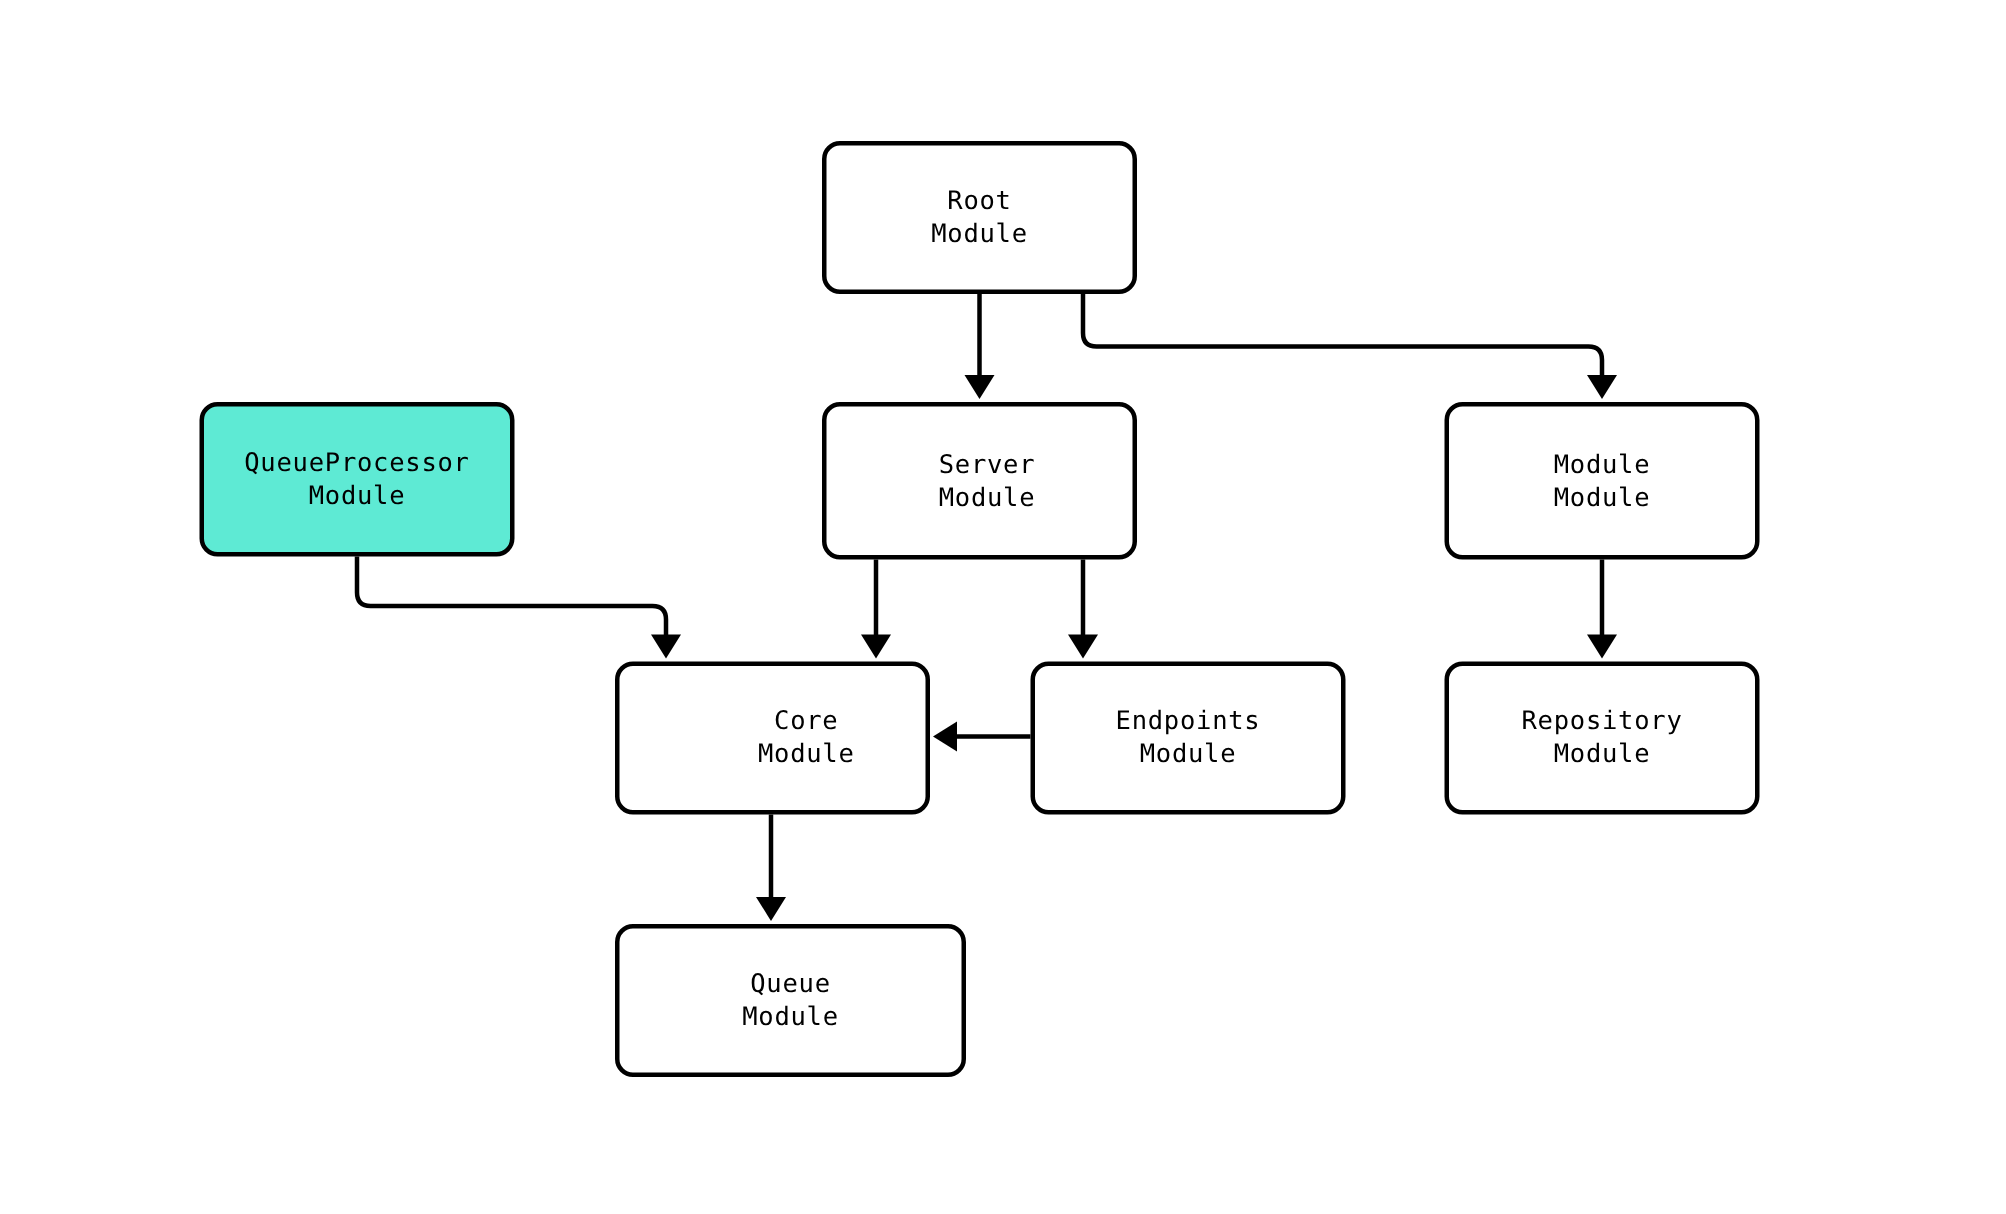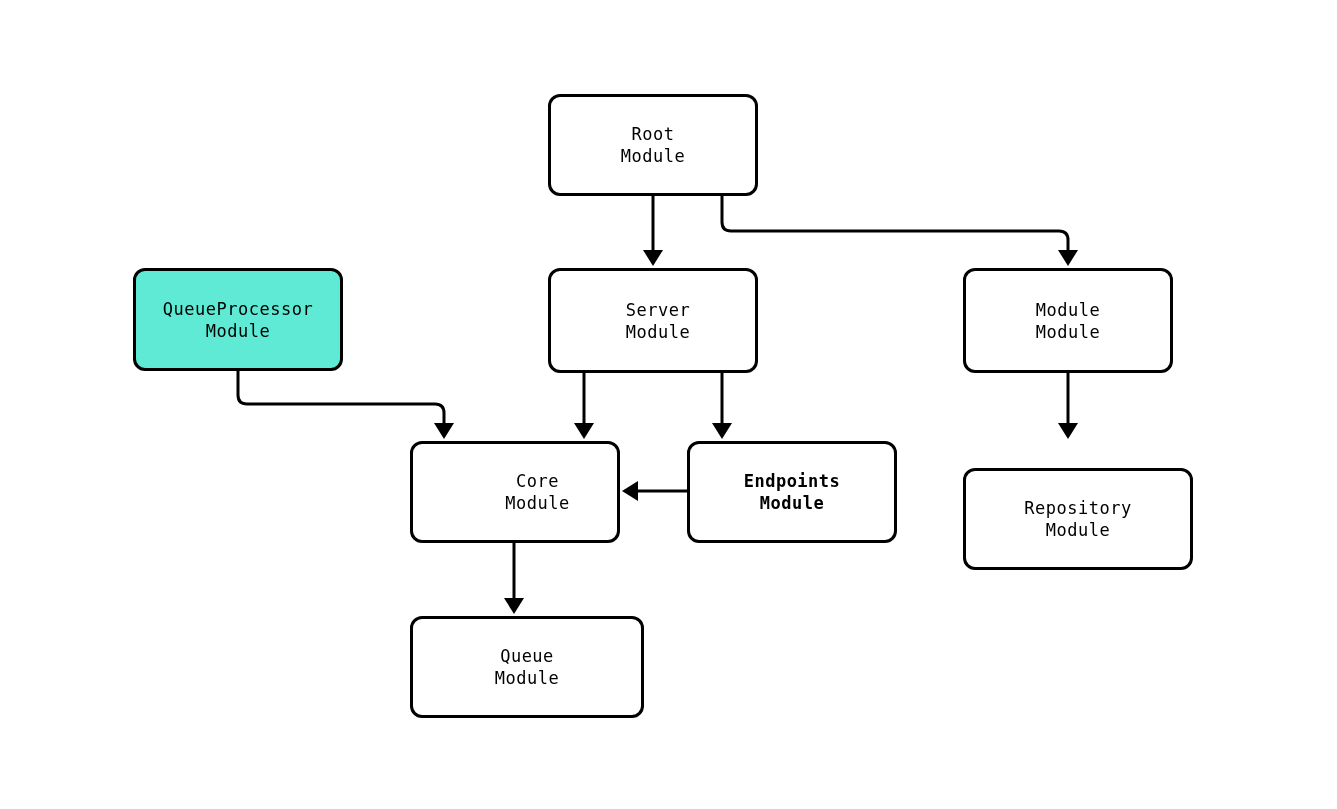--- a/index.html
+++ b/index.html
@@ -102,25 +102,25 @@
         <div class="node-line">Module</div>
       </div>
       <div class="node" style="left: 963px; top: 268px; width: 210px; height: 105px; border-color: rgb(0, 0, 0); background: rgb(255, 255, 255);">
         <div class="node-line">Module</div>
         <div class="node-line">Module</div>
       </div>
       <div class="node" style="left: 410px; top: 441px; width: 210px; height: 102px; border-color: rgb(0, 0, 0); background: rgb(255, 255, 255); padding-left: 45px;">
         <div class="node-line">Core</div>
         <div class="node-line">Module</div>
       </div>
-      <div class="node" style="left: 687px; top: 441px; width: 210px; height: 102px; border-color: rgb(0, 0, 0); background: rgb(255, 255, 255); font-weight: bold;">
+      <div class="node" style="left: 687px; top: 441px; width: 210px; height: 102px; border-color: rgb(0, 0, 0); background: rgb(255, 255, 255);">
         <div class="node-line">Endpoints</div>
         <div class="node-line">Module</div>
       </div>
-      <div class="node" style="left: 963px; top: 441px; width: 230px; height: 102px; border-color: rgb(0, 0, 0); background: rgb(255, 255, 255); margin-top: 27px;">
+      <div class="node" style="left: 963px; top: 441px; width: 210px; height: 102px; border-color: rgb(0, 0, 0); background: rgb(255, 255, 255);">
         <div class="node-line">Repository</div>
         <div class="node-line">Module</div>
       </div>
       <div class="node" style="left: 410px; top: 616px; width: 234px; height: 102px; border-color: rgb(0, 0, 0); background: rgb(255, 255, 255);">
         <div class="node-line">Queue</div>
         <div class="node-line">Module</div>
       </div>
     </div>
 
 </div>

